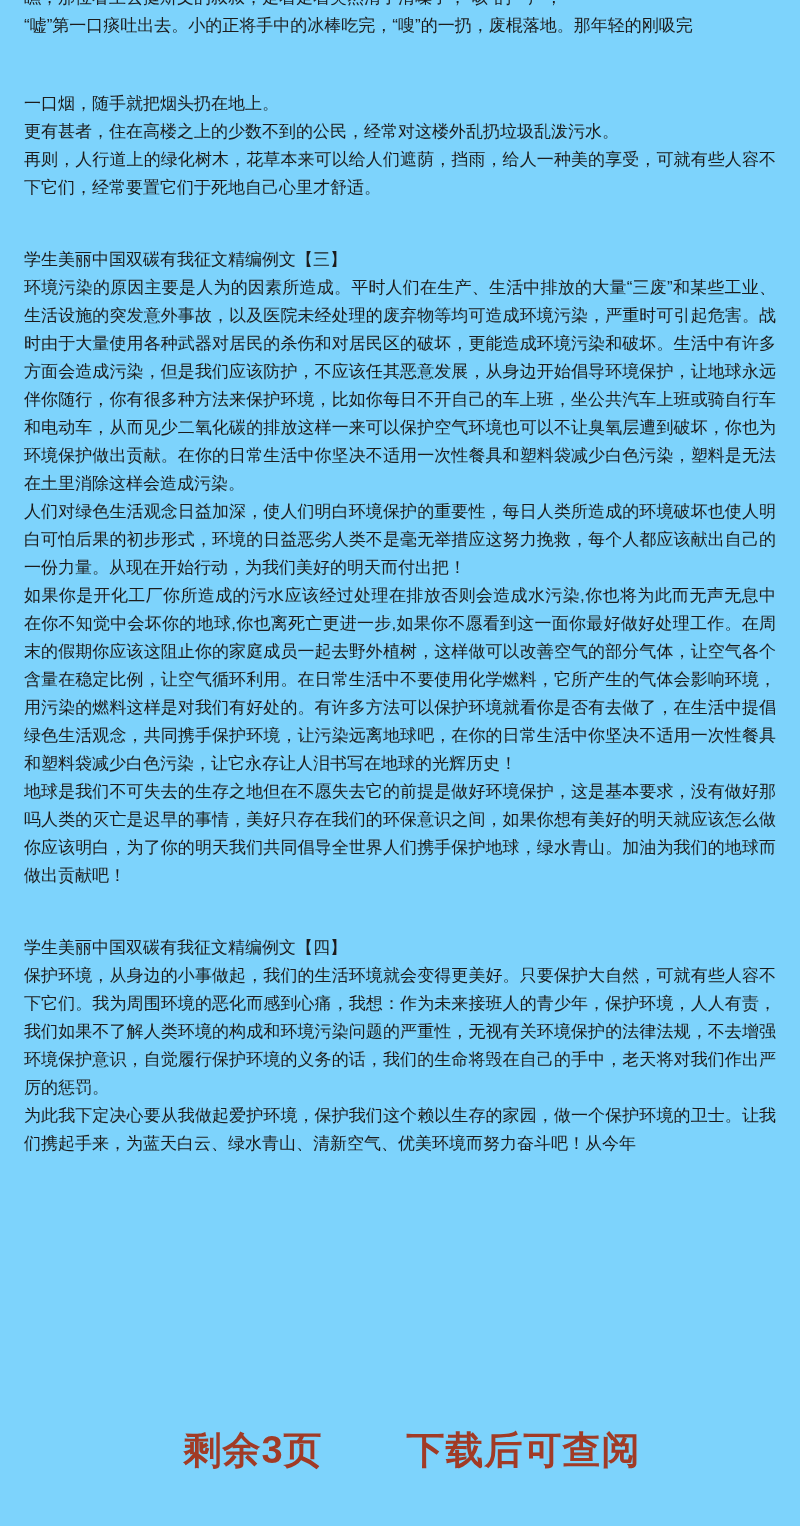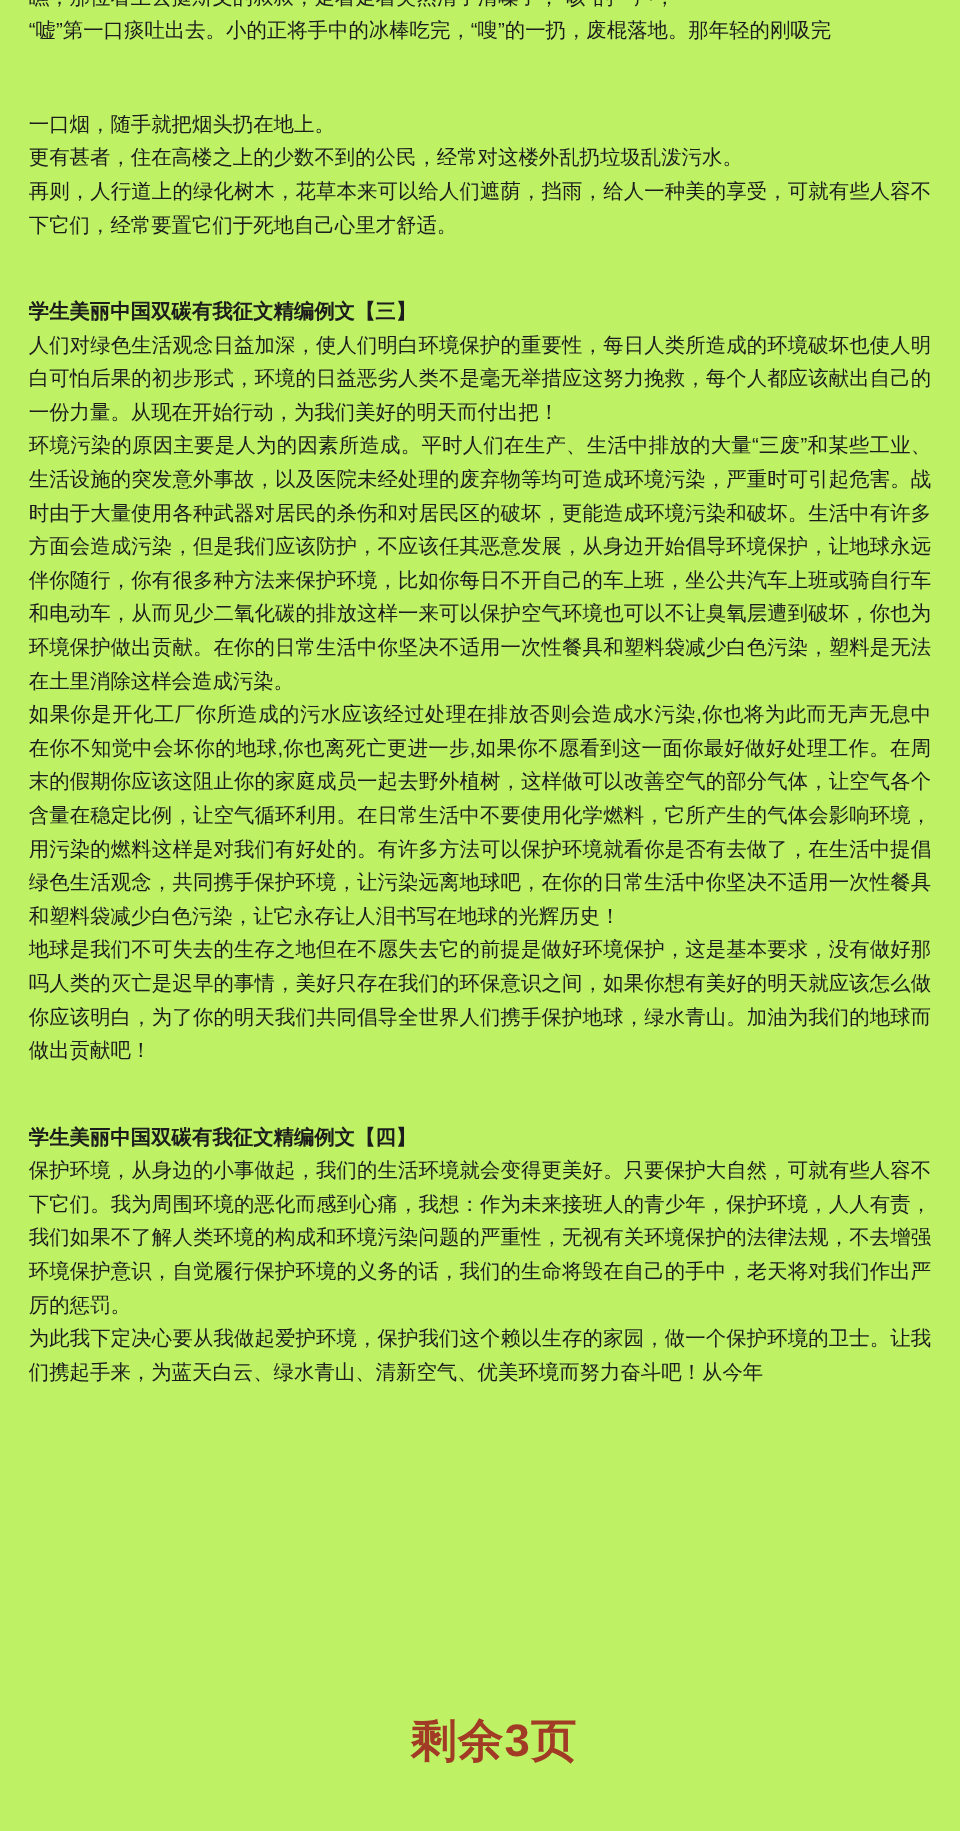--- a/index.html
+++ b/index.html
@@ -5,21 +5,21 @@
   html, body {
     margin: 0;
     padding: 0;
     background: #ffffff;
     font-family: "Liberation Sans", "DejaVu Sans", sans-serif;
   }
   .page {
     position: relative;
     width: 800px;
     height: 1526px;
-    background: #bef264;
+    background: #7dd3fc;
     overflow: hidden;
     margin: 0 auto;
   }
   .doc {
     padding: 0 24px;
     font-size: 17px;
     line-height: 28px;
     color: #1c1c1c;
     text-align: justify;
     word-break: break-all;
@@ -33,21 +33,21 @@
     overflow: hidden;
   }
   .clip-line .clip-inner {
     margin-top: -16px;
     white-space: nowrap;
     overflow: hidden;
   }
   .gap-large { height: 50px; }
   .gap-para  { height: 44px; }
   .heading {
-    font-weight: 700; 
+    font-weight: 400; 
   }
   .footer {
     position: absolute;
     left: 0;
     top: 1425px;
     width: 100%;
     display: flex;
     justify-content: center;
     align-items: baseline;
     gap: 84px;
@@ -78,35 +78,36 @@
 
     <p>更有甚者，住在高楼之上的少数不到的公民，经常对这楼外乱扔垃圾乱泼污水。</p>
 
     <p>再则，人行道上的绿化树木，花草本来可以给人们遮荫，挡雨，给人一种美的享受，可就有些人容不下它们，经常要置它们于死地自己心里才舒适。</p>
 
 
     <div class="gap-para"></div>
 
     <p class="heading">学生美丽中国双碳有我征文精编例文【三】</p>
 
+    <p>环境污染的原因主要是人为的因素所造成。平时人们在生产、生活中排放的大量“三废”和某些工业、生活设施的突发意外事故，以及医院未经处理的废弃物等均可造成环境污染，严重时可引起危害。战时由于大量使用各种武器对居民的杀伤和对居民区的破坏，更能造成环境污染和破坏。生活中有许多方面会造成污染，但是我们应该防护，不应该任其恶意发展，从身边开始倡导环境保护，让地球永远伴你随行，你有很多种方法来保护环境，比如你每日不开自己的车上班，坐公共汽车上班或骑自行车和电动车，从而见少二氧化碳的排放这样一来可以保护空气环境也可以不让臭氧层遭到破坏，你也为环境保护做出贡献。在你的日常生活中你坚决不适用一次性餐具和塑料袋减少白色污染，塑料是无法在土里消除这样会造成污染。</p>
+
     <p>人们对绿色生活观念日益加深，使人们明白环境保护的重要性，每日人类所造成的环境破坏也使人明白可怕后果的初步形式，环境的日益恶劣人类不是毫无举措应这努力挽救，每个人都应该献出自己的一份力量。从现在开始行动，为我们美好的明天而付出把！</p>
-
-    <p>环境污染的原因主要是人为的因素所造成。平时人们在生产、生活中排放的大量“三废”和某些工业、生活设施的突发意外事故，以及医院未经处理的废弃物等均可造成环境污染，严重时可引起危害。战时由于大量使用各种武器对居民的杀伤和对居民区的破坏，更能造成环境污染和破坏。生活中有许多方面会造成污染，但是我们应该防护，不应该任其恶意发展，从身边开始倡导环境保护，让地球永远伴你随行，你有很多种方法来保护环境，比如你每日不开自己的车上班，坐公共汽车上班或骑自行车和电动车，从而见少二氧化碳的排放这样一来可以保护空气环境也可以不让臭氧层遭到破坏，你也为环境保护做出贡献。在你的日常生活中你坚决不适用一次性餐具和塑料袋减少白色污染，塑料是无法在土里消除这样会造成污染。</p>
 
     <p>如果你是开化工厂你所造成的污水应该经过处理在排放否则会造成水污染,你也将为此而无声无息中在你不知觉中会坏你的地球,你也离死亡更进一步,如果你不愿看到这一面你最好做好处理工作。在周末的假期你应该这阻止你的家庭成员一起去野外植树，这样做可以改善空气的部分气体，让空气各个含量在稳定比例，让空气循环利用。在日常生活中不要使用化学燃料，它所产生的气体会影响环境，用污染的燃料这样是对我们有好处的。有许多方法可以保护环境就看你是否有去做了，在生活中提倡绿色生活观念，共同携手保护环境，让污染远离地球吧，在你的日常生活中你坚决不适用一次性餐具和塑料袋减少白色污染，让它永存让人泪书写在地球的光辉历史！</p>
 
     <p>地球是我们不可失去的生存之地但在不愿失去它的前提是做好环境保护，这是基本要求，没有做好那吗人类的灭亡是迟早的事情，美好只存在我们的环保意识之间，如果你想有美好的明天就应该怎么做你应该明白，为了你的明天我们共同倡导全世界人们携手保护地球，绿水青山。加油为我们的地球而做出贡献吧！</p>
 
     <div class="gap-para"></div>
 
     <p class="heading">学生美丽中国双碳有我征文精编例文【四】</p>
 
     <p>保护环境，从身边的小事做起，我们的生活环境就会变得更美好。只要保护大自然，可就有些人容不下它们。我为周围环境的恶化而感到心痛，我想：作为未来接班人的青少年，保护环境，人人有责，我们如果不了解人类环境的构成和环境污染问题的严重性，无视有关环境保护的法律法规，不去增强环境保护意识，自觉履行保护环境的义务的话，我们的生命将毁在自己的手中，老天将对我们作出严厉的惩罚。</p>
 
     <p>为此我下定决心要从我做起爱护环境，保护我们这个赖以生存的家园，做一个保护环境的卫士。让我们携起手来，为蓝天白云、绿水青山、清新空气、优美环境而努力奋斗吧！从今年</p>
 
   </div>
 
   <div class="footer">
     <span>剩余3页</span>
+    <span>下载后可查阅</span>
   </div>
 
 </div>
 
 </body></html>

